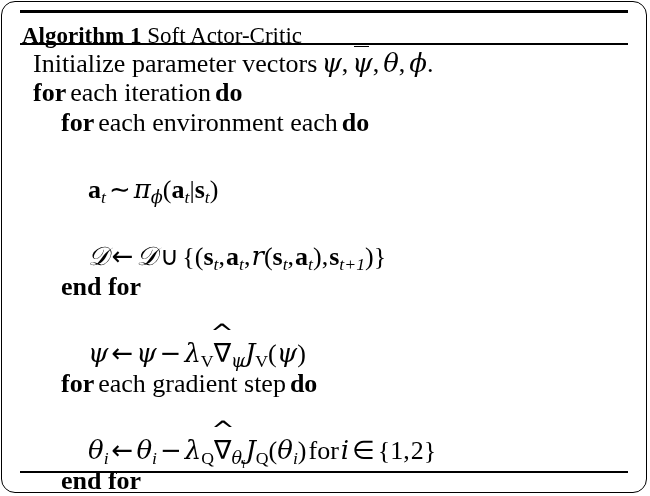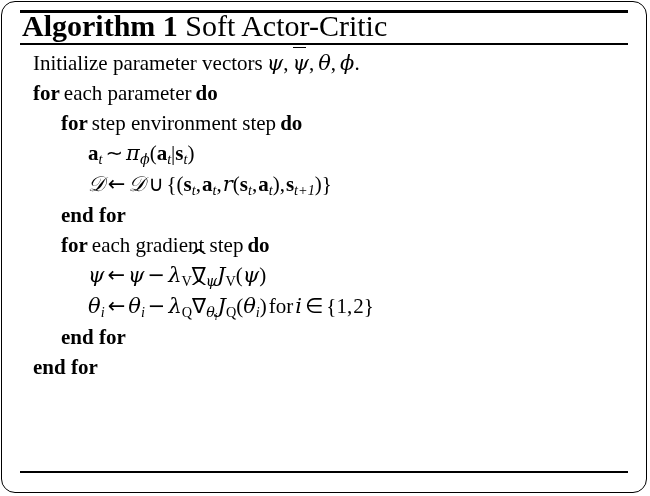--- a/index.html
+++ b/index.html
@@ -43,42 +43,42 @@
     height: 1.6px;
     background: #000;
   }
   #rule-top    { top: 8px; }
   #rule-title  { top: 41px; }
   #rule-bottom { top: 469px; }
 
   #algorithm-title {
     position: absolute;
     left: 20px;
-    top: 10px;
-    font-size: 30px;
+    top: 20px;
+    font-size: 23px;
     line-height: 28px;
     white-space: nowrap;
   }
   #algorithm-title .kw { font-weight: bold; }
 
   #algorithm-body {
     position: absolute;
     left: 0;
     top: 46px;
     right: 0;
   }
 
   .alg-line {
     position: relative;
     height: 30px;
-    font-size: 21px;
+    font-size: 26px;
     line-height: 30px;
     white-space: nowrap;
   }
-  .alg-line.math { height: 31px; }
+  .alg-line.math { height: 31px; margin-top: 36px; }
 
   .ind0 { padding-left: 31px; }
   .ind1 { padding-left: 59px; }
   .ind2 { padding-left: 86px; }
 
   b.kw { font-weight: bold; }
 
   
   .m {
     font-family: "DejaVu Serif", "Liberation Serif", serif;
@@ -160,46 +160,46 @@
 
   <div class="rule-thin" id="rule-title"></div>
 
   <div id="algorithm-body">
 
     <div class="alg-line ind0">
       <span>Initialize parameter vectors</span><span class="sp"></span><span class="m">ψ</span><span class="paren">,</span><span class="sp"></span><span class="m bar">ψ</span><span class="paren">,</span><span class="sp"></span><span class="m">θ</span><span class="paren">,</span><span class="sp"></span><span class="m">ϕ</span><span class="paren">.</span>
     </div>
 
     <div class="alg-line ind0">
-      <b class="kw">for</b><span class="sp"></span><span>each parameter</span><span class="sp"></span><b class="kw">do</b>
-    </div>
-
-    <div class="alg-line ind1">
-      <b class="kw">for</b><span class="sp"></span><span>step environment step</span><span class="sp"></span><b class="kw">do</b>
+      <b class="kw">for</b><span class="sp"></span><span>each iteration</span><span class="sp"></span><b class="kw">do</b>
+    </div>
+
+    <div class="alg-line ind1">
+      <b class="kw">for</b><span class="sp"></span><span>each environment each</span><span class="sp"></span><b class="kw">do</b>
     </div>
 
     <div class="alg-line math ind2">
       <span class="bfup">a</span><sub>t</sub><span class="op">∼</span><span class="m">π</span><sub><span class="m">ϕ</span></sub><span class="paren">(</span><span class="bfup">a</span><sub>t</sub><span class="paren">|</span><span class="bfup">s</span><sub>t</sub><span class="paren">)</span>
     </div>
 
 
     <div class="alg-line math ind2">
       <span class="cal">𝒟</span><span class="op">←</span><span class="cal">𝒟</span><span class="op">∪</span><span class="paren">{(</span><span class="bfup">s</span><sub>t</sub><span class="paren">,</span><span class="nsp"></span><span class="bfup">a</span><sub>t</sub><span class="paren">,</span><span class="nsp"></span><span class="m">r</span><span class="paren">(</span><span class="bfup">s</span><sub>t</sub><span class="paren">,</span><span class="nsp"></span><span class="bfup">a</span><sub>t</sub><span class="paren">)</span><span class="paren">,</span><span class="nsp"></span><span class="bfup">s</span><sub>t<span class="up">+1</span></sub><span class="paren">)}</span>
     </div>
 
     <div class="alg-line ind1">
       <b class="kw">end for</b>
     </div>
 
+    <div class="alg-line math ind2">
+      <span class="m">ψ</span><span class="op">←</span><span class="m">ψ</span><span class="op">−</span><span class="m">λ</span><sub class="up">V</sub><span class="hat nabla">∇</span><sub><span class="m">ψ</span></sub><span class="m">J</span><sub class="up">V</sub><span class="paren">(</span><span class="m">ψ</span><span class="paren">)</span>
+    </div>
+
     <div class="alg-line ind1">
       <b class="kw">for</b><span class="sp"></span><span>each gradient step</span><span class="sp"></span><b class="kw">do</b>
-    </div>
-
-    <div class="alg-line math ind2">
-      <span class="m">ψ</span><span class="op">←</span><span class="m">ψ</span><span class="op">−</span><span class="m">λ</span><sub class="up">V</sub><span class="hat nabla">∇</span><sub><span class="m">ψ</span></sub><span class="m">J</span><sub class="up">V</sub><span class="paren">(</span><span class="m">ψ</span><span class="paren">)</span>
     </div>
 
     <div class="alg-line math ind2">
       <span class="m">θ</span><sub>i</sub><span class="op">←</span><span class="m">θ</span><sub>i</sub><span class="op">−</span><span class="m">λ</span><sub class="up">Q</sub><span class="hat nabla">∇</span><sub><span class="m">θ</span><sub>i</sub></sub><span class="m">J</span><sub class="up">Q</sub><span class="paren">(</span><span class="m">θ</span><sub>i</sub><span class="paren">)</span><span class="txt">for</span><span class="m">i</span><span class="op">∈</span><span class="paren">{1,</span><span class="nsp"></span><span class="paren">2}</span>
     </div>
 
 
 
     <div class="alg-line ind1">
       <b class="kw">end for</b>

